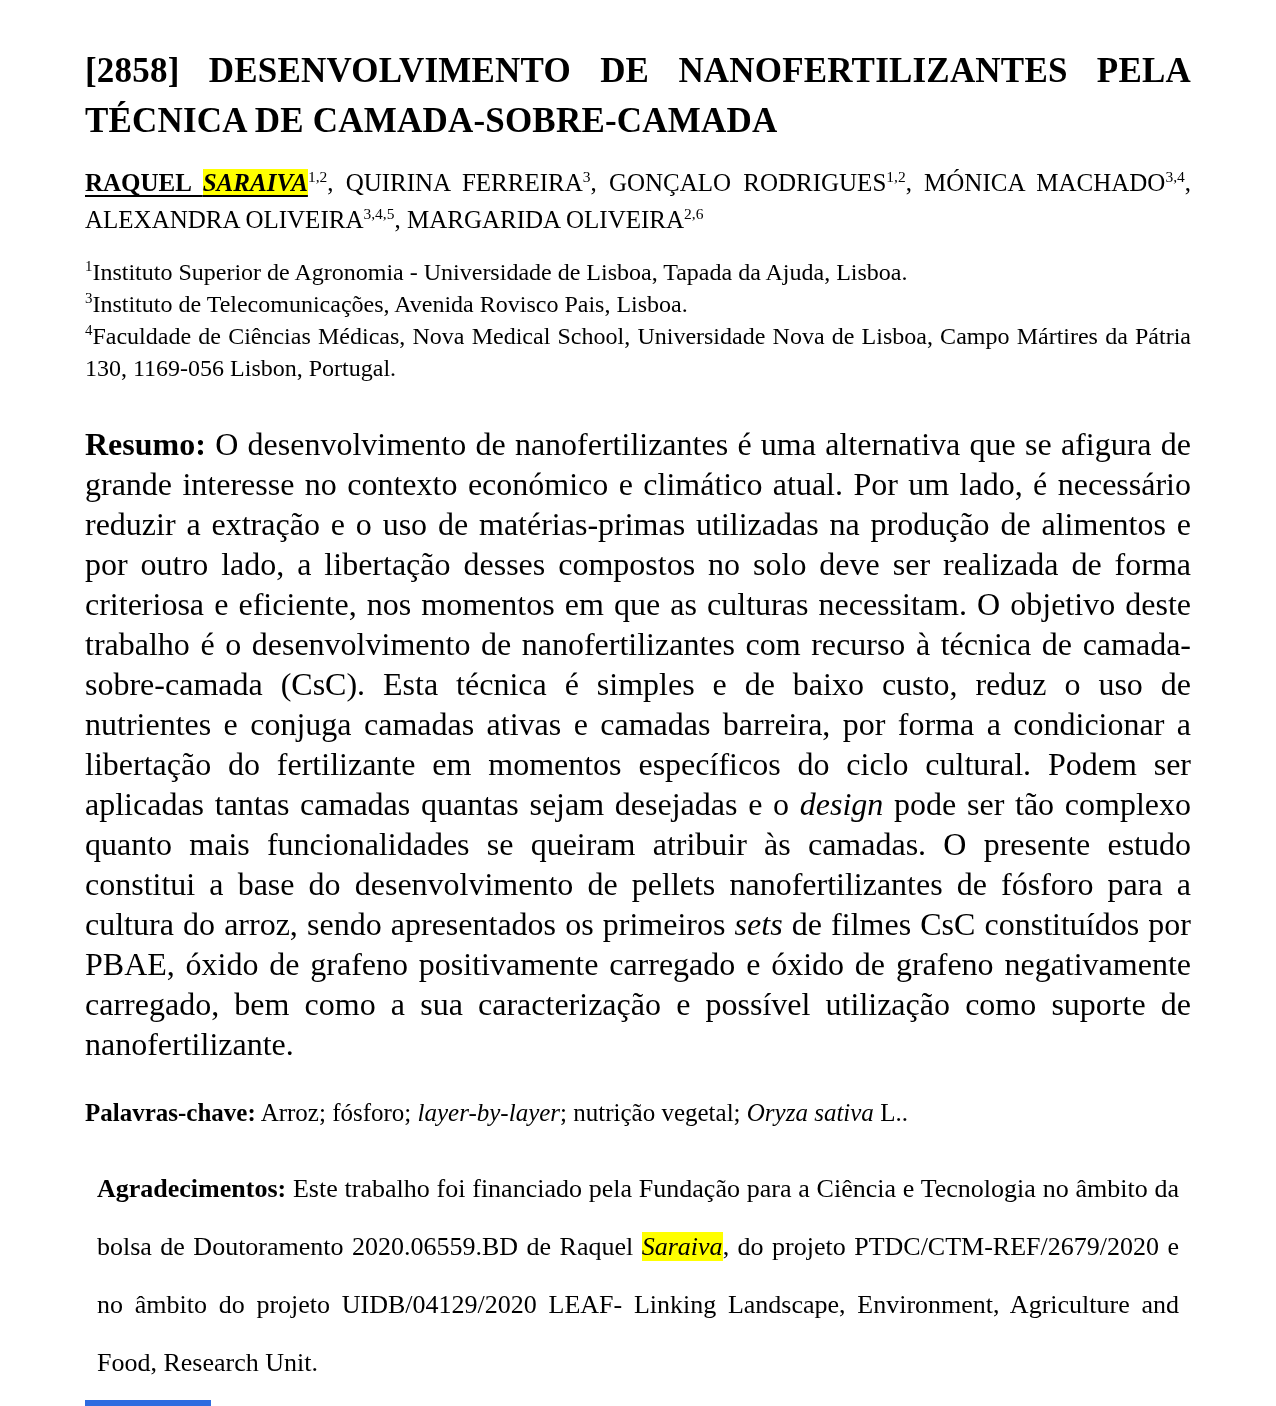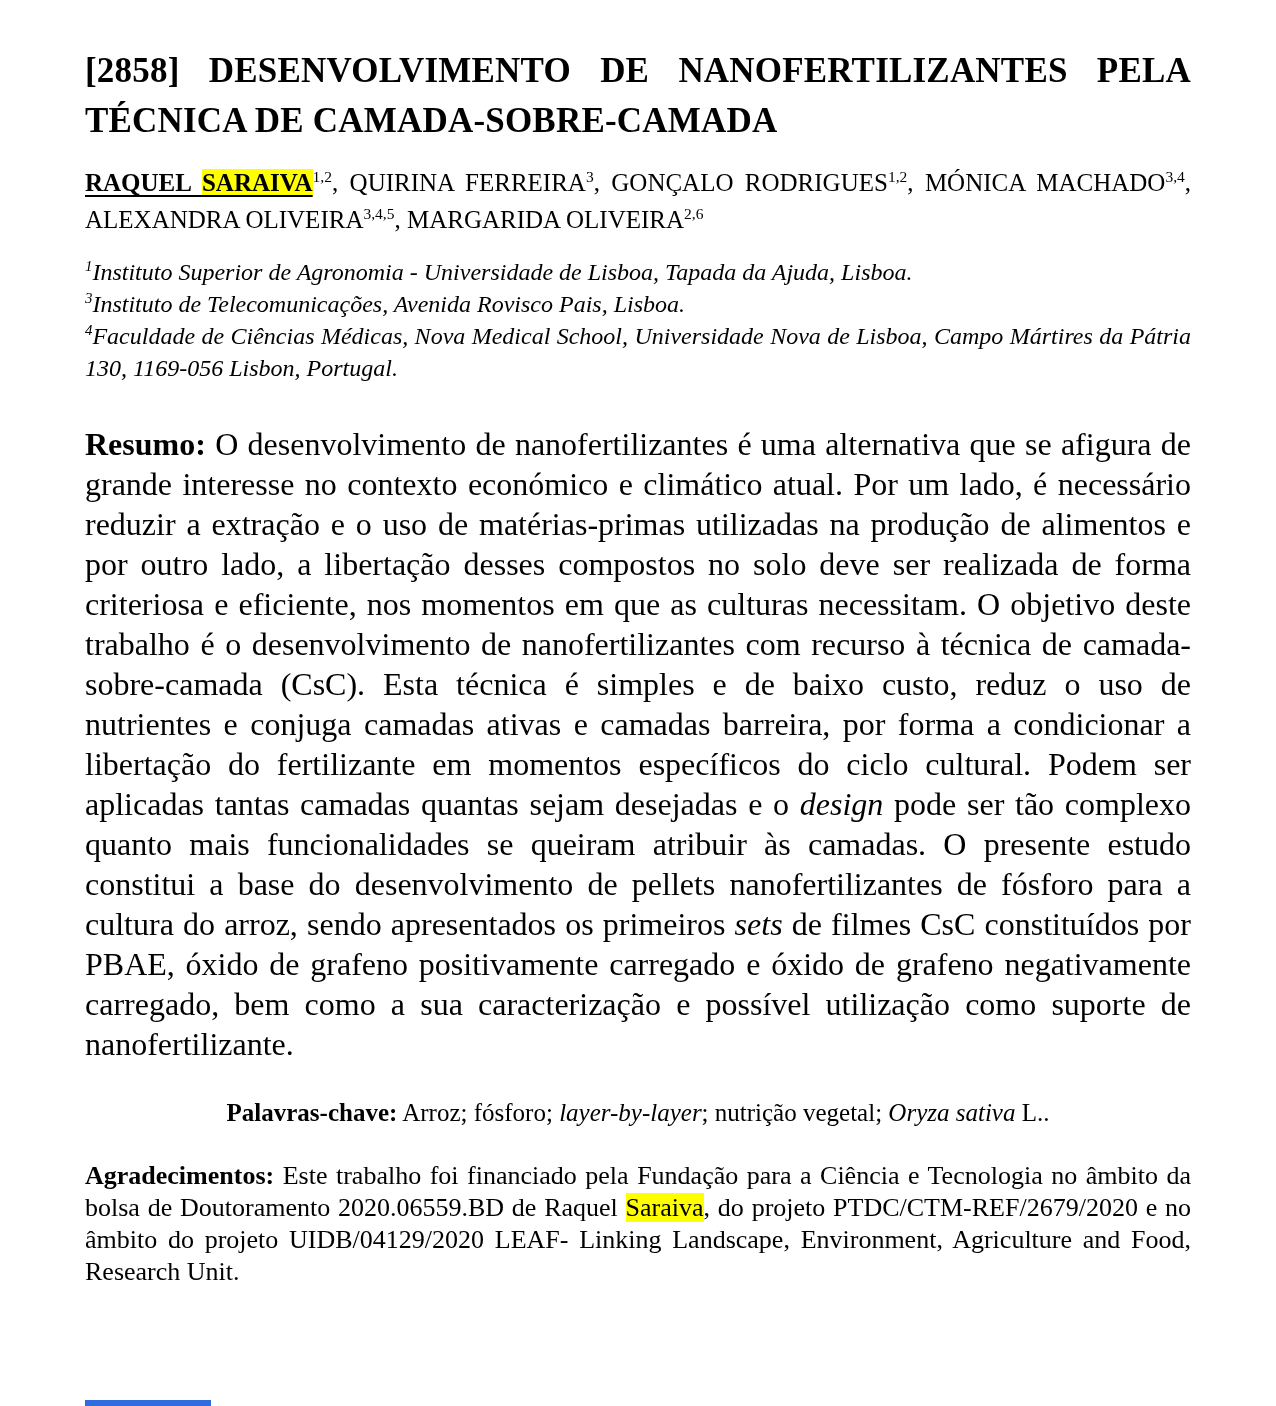--- a/index.html
+++ b/index.html
@@ -30,52 +30,51 @@
     line-height: 37px;
     text-align: justify;
     margin: 0 0 18px 0;
   }
   .author-first {
     font-weight: bold;
     text-decoration: underline;
     text-decoration-thickness: 2px;
     text-underline-offset: 4px;
   }
-  .hl { background: #ffff00; }
+  .hl { background: #ffff00; font-style: italic; }
   sup {
     font-size: 62%;
     vertical-align: super;
     line-height: 0;
   }
   .affiliations {
     font-size: 24px;
     line-height: 32px;
     text-align: justify;
     margin: 0 0 40px 0;
-    font-style: italic;
   }
   .affiliations p { margin: 0; }
   .para {
     font-size: 32px;
     line-height: 40px;
     text-align: justify;
     margin: 0 0 32px 0;
   }
   .label { font-weight: bold; }
   .keywords {
     font-size: 25px;
     line-height: 34px;
-    text-align: center;
+    text-align: left;
     margin: 0 0 30px 0;
   }
   .acks {
     font-size: 26px;
-    line-height: 32px;
+    line-height: 58px;
     text-align: justify;
-    margin: 0;
+    margin: 12px;
   }
   .it { font-style: italic; }
   .bottom-bar {
     position: absolute;
     left: 85px;
     bottom: 0;
     width: 126px;
     height: 6px;
   }
 </style>

